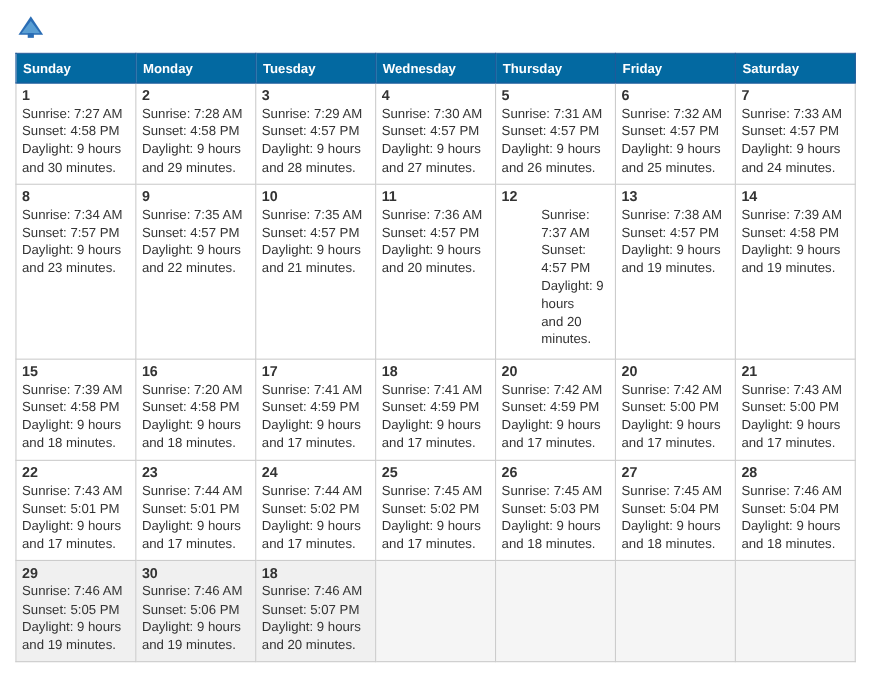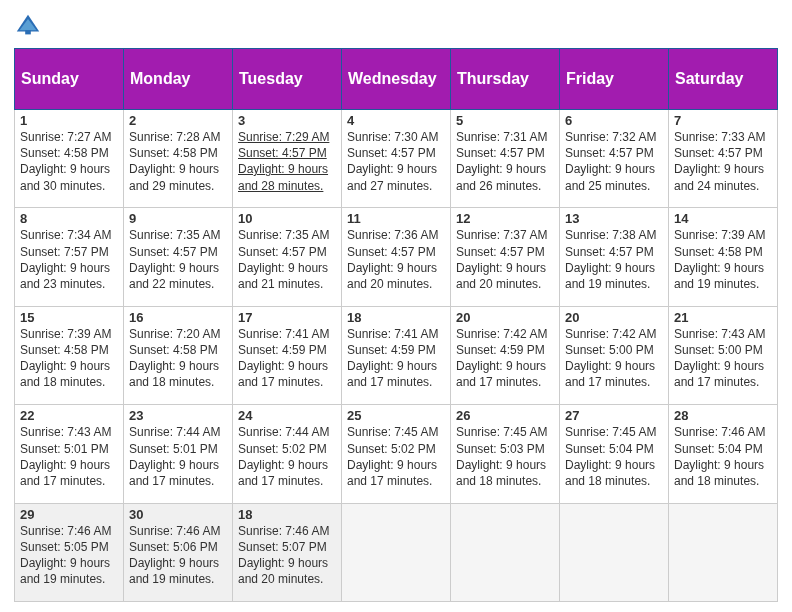--- a/index.html
+++ b/index.html
@@ -72,25 +72,25 @@
       margin-top: 2px;
     }
 
     .calendar-table {
       width: 100%;
       border-collapse: collapse;
       flex: 1;
     }
 
     .calendar-table th {
-      background: #a21caf;
+      background: #0369a1;
       color: white;
-      font-size: 16px;
+      font-size: 12px;
       font-weight: bold;
-      padding: 21px 6px;
+      padding: 6px 6px;
       text-align: left;
       border: 1px solid #1e5a9a;
     }
 
     .calendar-table td {
       border: 1px solid #ccc;
       vertical-align: top;
       padding: 3px 5px;
       font-size: 9.5px;
       color: #333;
@@ -174,21 +174,21 @@
           </td>
           <td>
             <span class="day-number">2</span>
             <div class="day-info" style="white-space: pre-line;">Sunrise: 7:28 AM
 Sunset: 4:58 PM
 Daylight: 9 hours
 and 29 minutes.</div>
           </td>
           <td>
             <span class="day-number">3</span>
-            <div class="day-info" style="white-space: pre-line; text-decoration: underline;">Sunrise: 7:29 AM
+            <div class="day-info" style="white-space: pre-line;">Sunrise: 7:29 AM
 Sunset: 4:57 PM
 Daylight: 9 hours
 and 28 minutes.</div>
           </td>
           <td>
             <span class="day-number">4</span>
             <div class="day-info" style="white-space: pre-line;">Sunrise: 7:30 AM
 Sunset: 4:57 PM
 Daylight: 9 hours
 and 27 minutes.</div>
@@ -239,21 +239,21 @@
           </td>
           <td>
             <span class="day-number">11</span>
             <div class="day-info" style="white-space: pre-line;">Sunrise: 7:36 AM
 Sunset: 4:57 PM
 Daylight: 9 hours
 and 20 minutes.</div>
           </td>
           <td>
             <span class="day-number">12</span>
-            <div class="day-info" style="white-space: pre-line;">Sunrise: 7:37 AM
+            <div class="day-info" style="white-space: pre-line; margin-left: 36px;">Sunrise: 7:37 AM
 Sunset: 4:57 PM
 Daylight: 9 hours
 and 20 minutes.</div>
           </td>
           <td>
             <span class="day-number">13</span>
             <div class="day-info" style="white-space: pre-line;">Sunrise: 7:38 AM
 Sunset: 4:57 PM
 Daylight: 9 hours
 and 19 minutes.</div>

